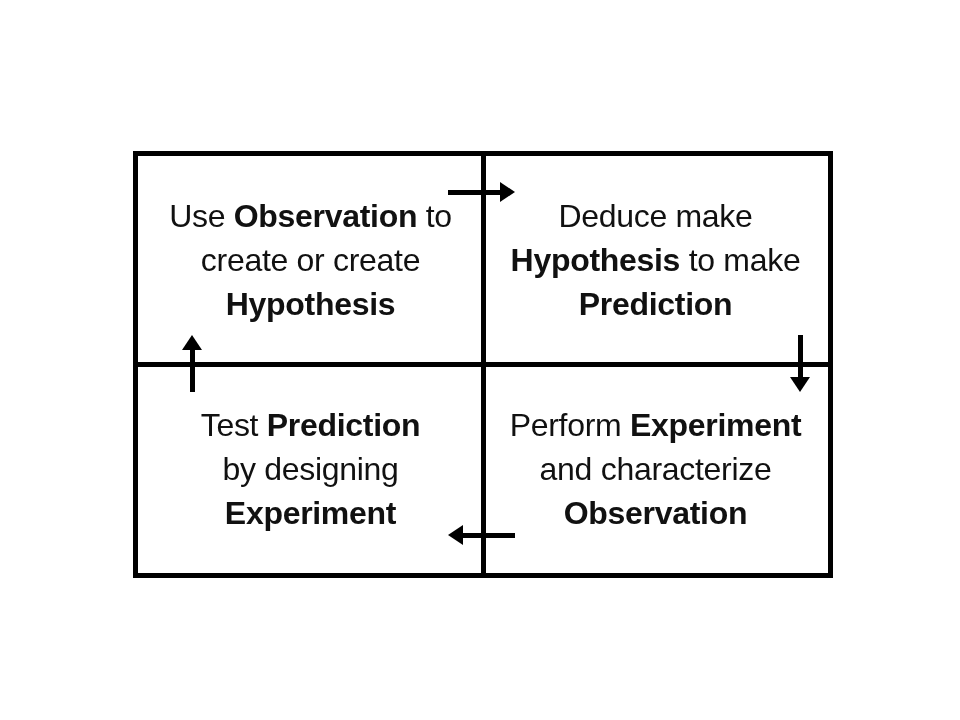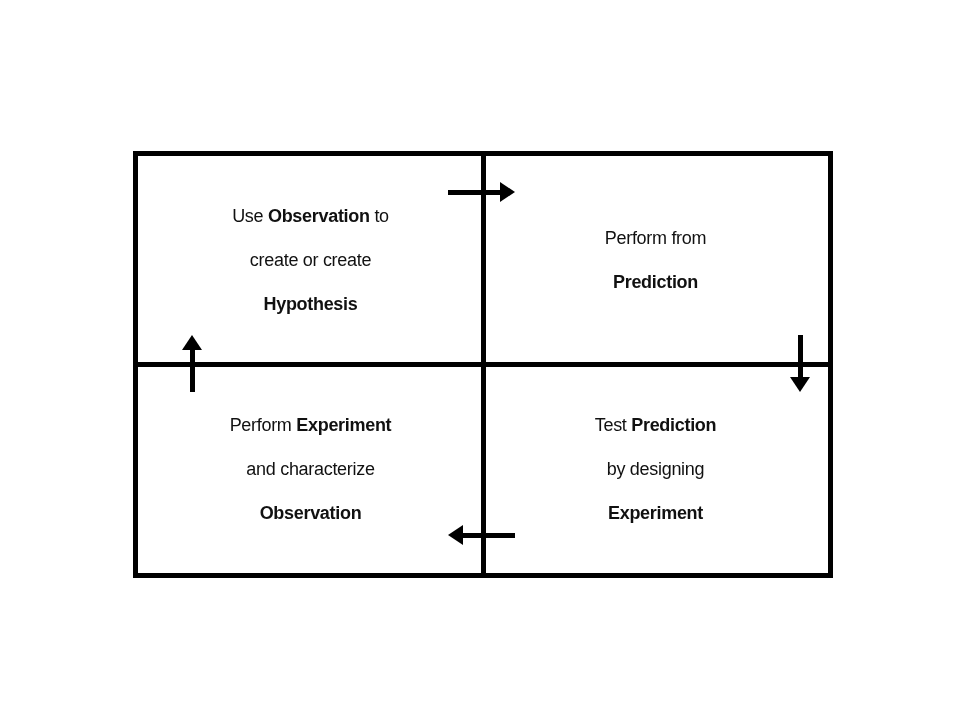--- a/index.html
+++ b/index.html
@@ -46,21 +46,21 @@
     background: #000000;
     z-index: 1;
   }
   .cell {
     display: flex;
     align-items: center;
     justify-content: center;
   }
   .cell-text {
     text-align: center;
-    font-size: 18px;
+    font-size: 32px;
     line-height: 44px;
     letter-spacing: -0.3px;
     font-weight: 400;
   }
   .cell-text .bold {
     font-weight: 700;
   }
   
   .arrow {
     position: absolute;
@@ -108,36 +108,37 @@
   <div class="grid">
     <div class="cell">
       <div class="cell-text">
           <div><span>Use </span><span class="bold">Observation</span><span> to</span></div>
           <div><span>create or create</span></div>
           <div><span class="bold">Hypothesis</span></div>
         </div>
     </div>
     <div class="cell">
       <div class="cell-text">
-          <div><span>Perform from</span></div>
+          <div><span>Deduce make</span></div>
+          <div><span class="bold">Hypothesis</span><span> to make</span></div>
           <div><span class="bold">Prediction</span></div>
+        </div>
+    </div>
+    <div class="cell">
+      <div class="cell-text">
+          <div><span>Test </span><span class="bold">Prediction</span></div>
+          <div><span>by designing</span></div>
+          <div><span class="bold">Experiment</span></div>
         </div>
     </div>
     <div class="cell">
       <div class="cell-text">
           <div><span>Perform </span><span class="bold">Experiment</span></div>
           <div><span>and characterize</span></div>
           <div><span class="bold">Observation</span></div>
-        </div>
-    </div>
-    <div class="cell">
-      <div class="cell-text">
-          <div><span>Test </span><span class="bold">Prediction</span></div>
-          <div><span>by designing</span></div>
-          <div><span class="bold">Experiment</span></div>
         </div>
     </div>
     <div class="v-divider"></div>
     <div class="h-divider"></div>
   </div>
 
   <div class="arrow arrow-h arrow-top">
     <span class="bar-h"></span>
       <span class="head head-right"></span>
   </div>

